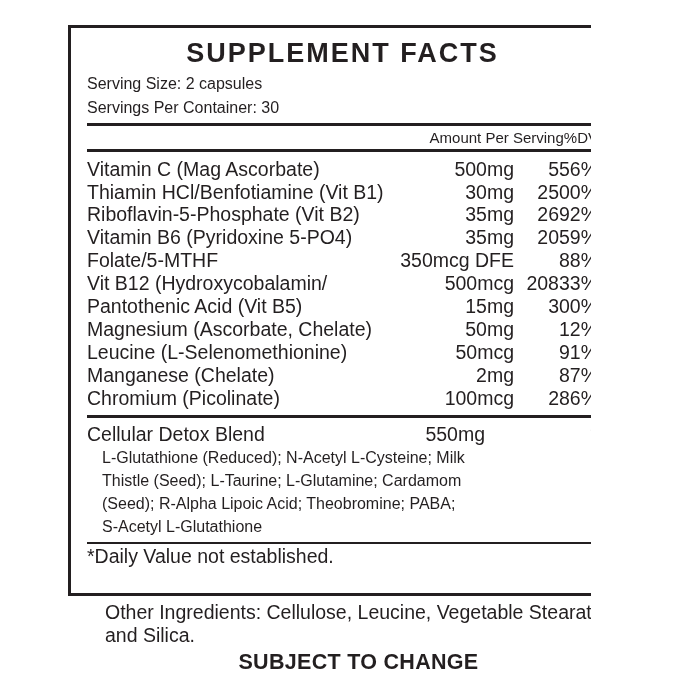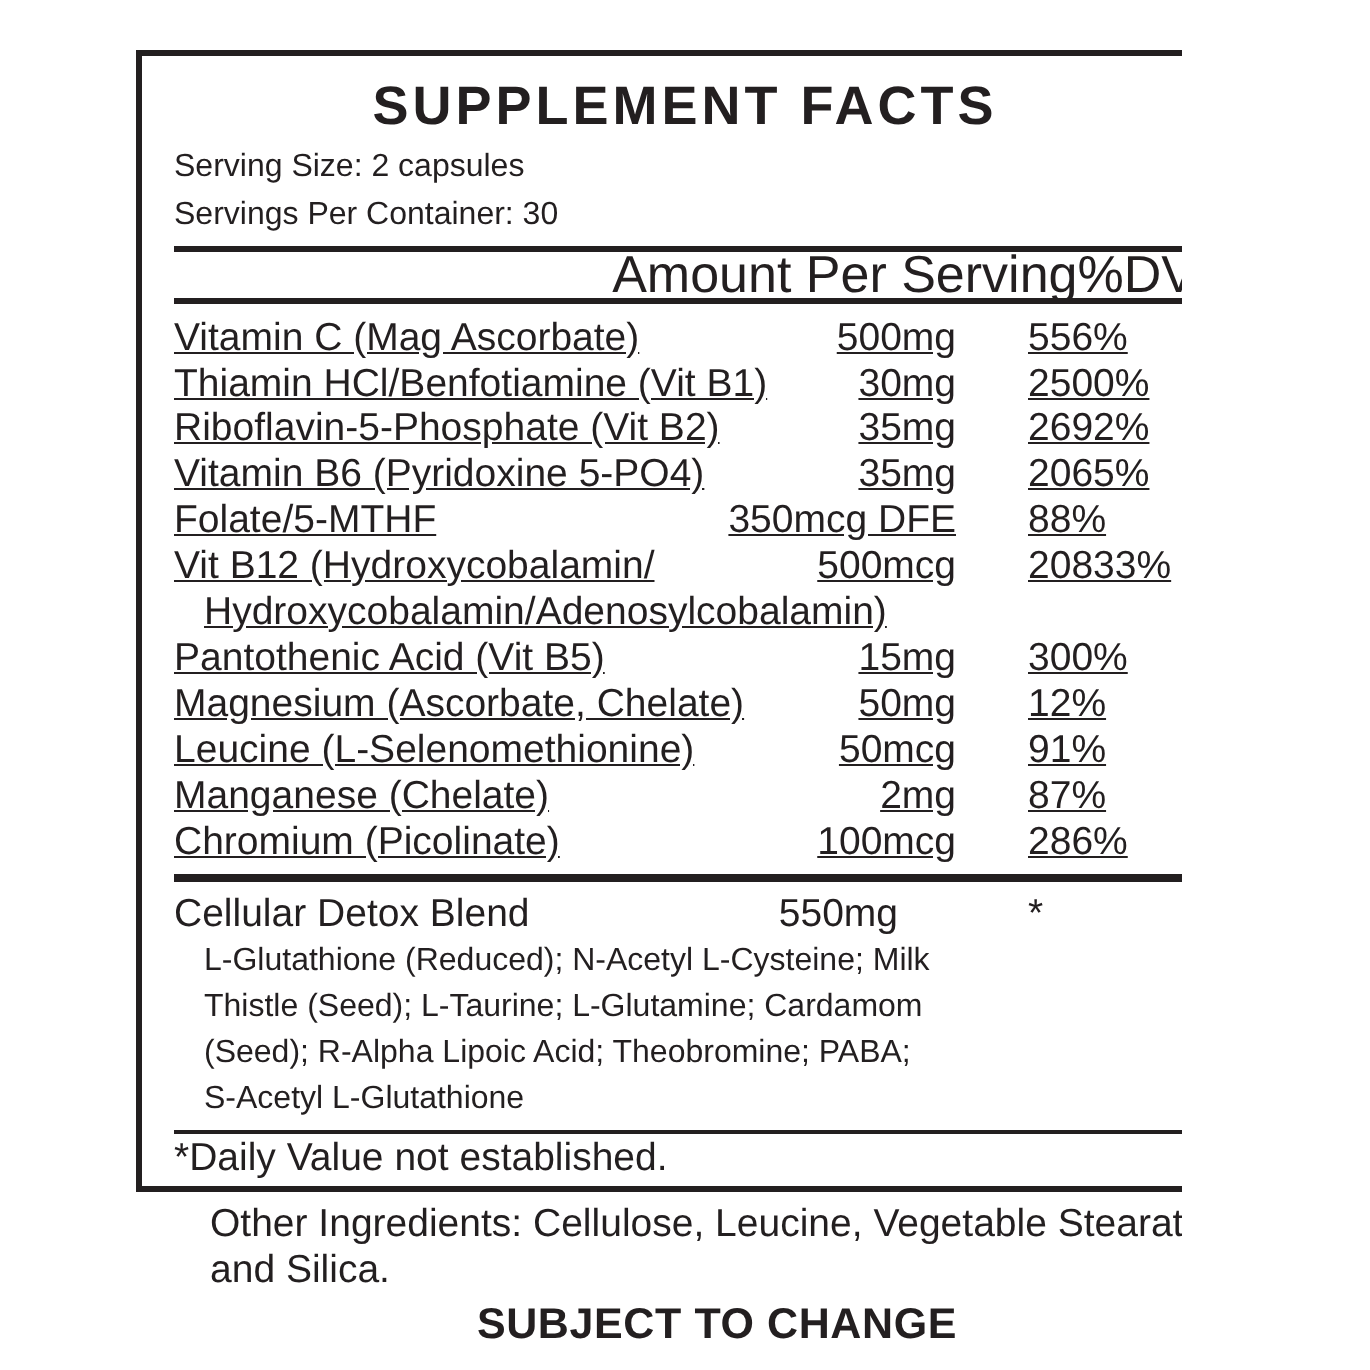--- a/index.html
+++ b/index.html
@@ -40,34 +40,34 @@
     font-size: 16px;
     line-height: 23.5px;
   }
   .rule { background: #231f20; }
   .rule-a { height: 2.6px; margin-top: 4px; }
   .rule-b { height: 3px; }
   .rule-thick { height: 3.6px; margin-top: 5px; }
   .rule-thin { height: 2.2px; margin-top: 4px; }
   .header-row {
     display: flex;
-    font-size: 26px;
+    font-size: 15px;
     line-height: 23px;
     align-items: flex-end;
   }
   .header-row .spacer { flex: 1; }
-  .rows { margin-top: 6px; text-decoration: underline; }
+  .rows { margin-top: 6px; }
   .row {
     display: flex;
     font-size: 19.5px;
     line-height: 22.9px;
   }
   .row .name { flex: 1; white-space: nowrap; }
   .row .amt { text-align: right; white-space: nowrap; }
-  .row .dv { width: 84px; text-align: left; white-space: nowrap; margin-left: 36px; }
+  .row .dv { width: 84px; text-align: right; white-space: nowrap; }
   .row.indent .name { padding-left: 15px; }
   .blend-header { margin-top: 5px; gap: 29px; }
   .blend-lines div {
     padding-left: 15px;
     font-size: 16px;
     line-height: 23px;
     white-space: nowrap;
   }
   .footnote {
     font-size: 19.5px;
@@ -128,34 +128,33 @@
           <span class="dv">2500%</span>
         </div>
         <div class="row">
           <span class="name">Riboflavin-5-Phosphate (Vit B2)</span>
           <span class="amt">35mg</span>
           <span class="dv">2692%</span>
         </div>
         <div class="row">
           <span class="name">Vitamin B6 (Pyridoxine 5-PO4)</span>
           <span class="amt">35mg</span>
-          <span class="dv">2065%</span>
+          <span class="dv">2059%</span>
         </div>
         <div class="row">
           <span class="name">Folate/5-MTHF</span>
           <span class="amt">350mcg DFE</span>
           <span class="dv">88%</span>
         </div>
         <div class="row">
           <span class="name">Vit B12 (Hydroxycobalamin/</span>
           <span class="amt">500mcg</span>
           <span class="dv">20833%</span>
         </div>
         <div class="row indent">
-          <span class="name">Hydroxycobalamin/Adenosylcobalamin)</span>
           <span class="amt"></span>
           <span class="dv"></span>
         </div>
         <div class="row">
           <span class="name">Pantothenic Acid (Vit B5)</span>
           <span class="amt">15mg</span>
           <span class="dv">300%</span>
         </div>
         <div class="row">
           <span class="name">Magnesium (Ascorbate, Chelate)</span>

